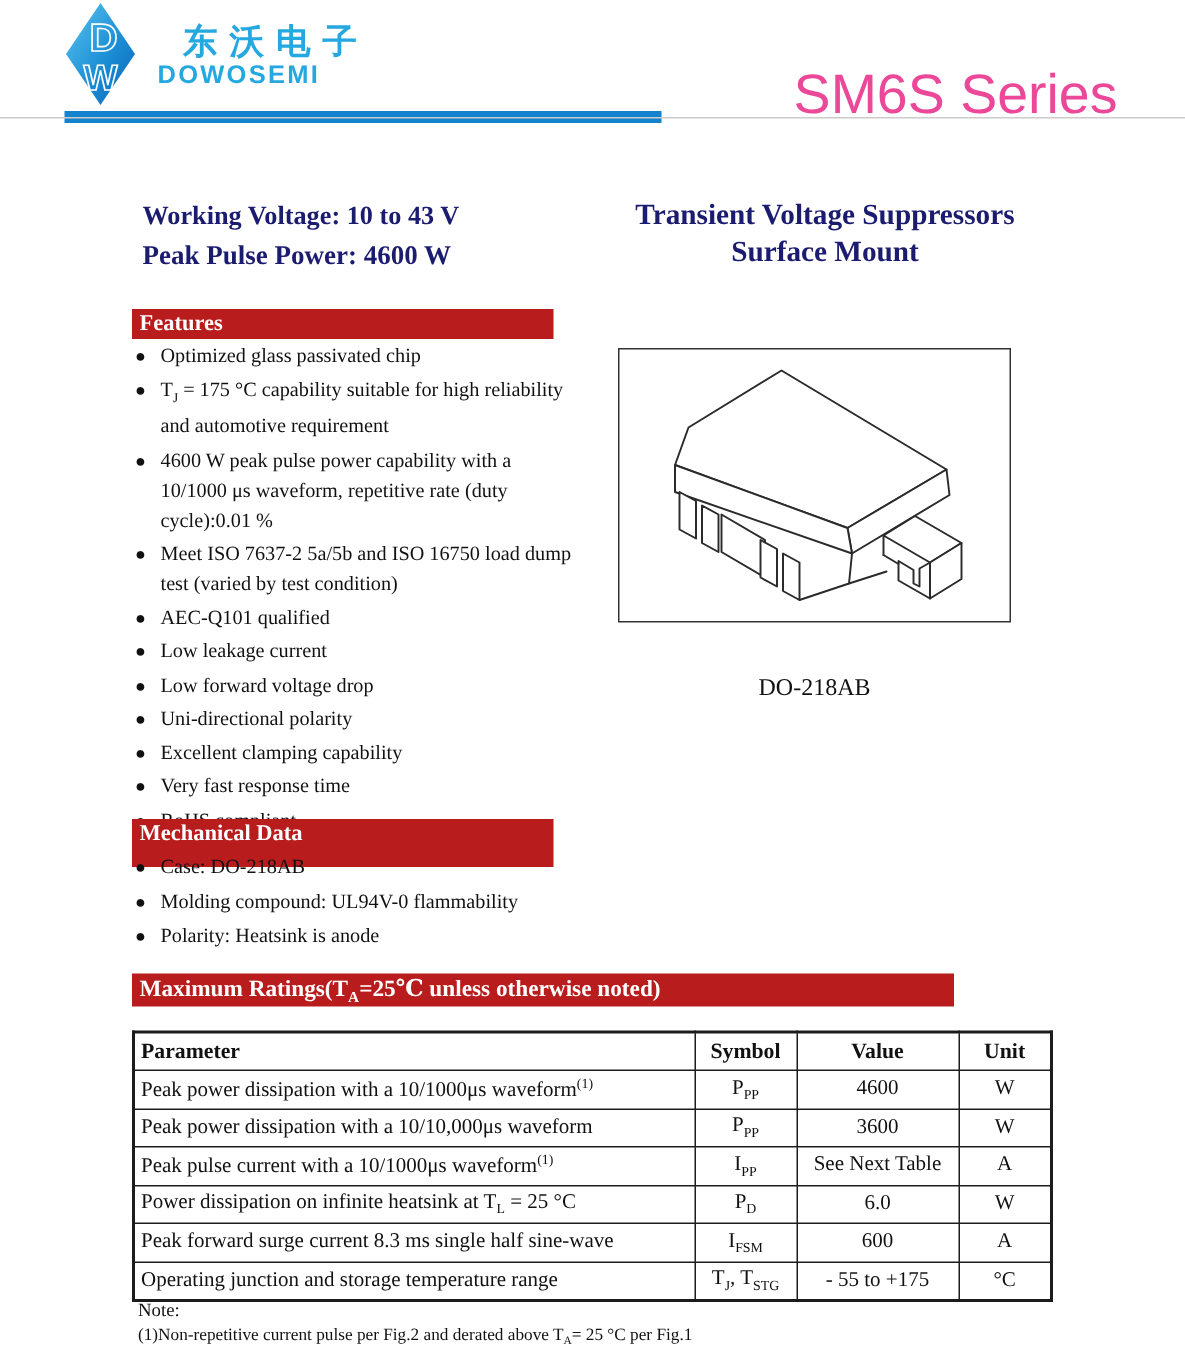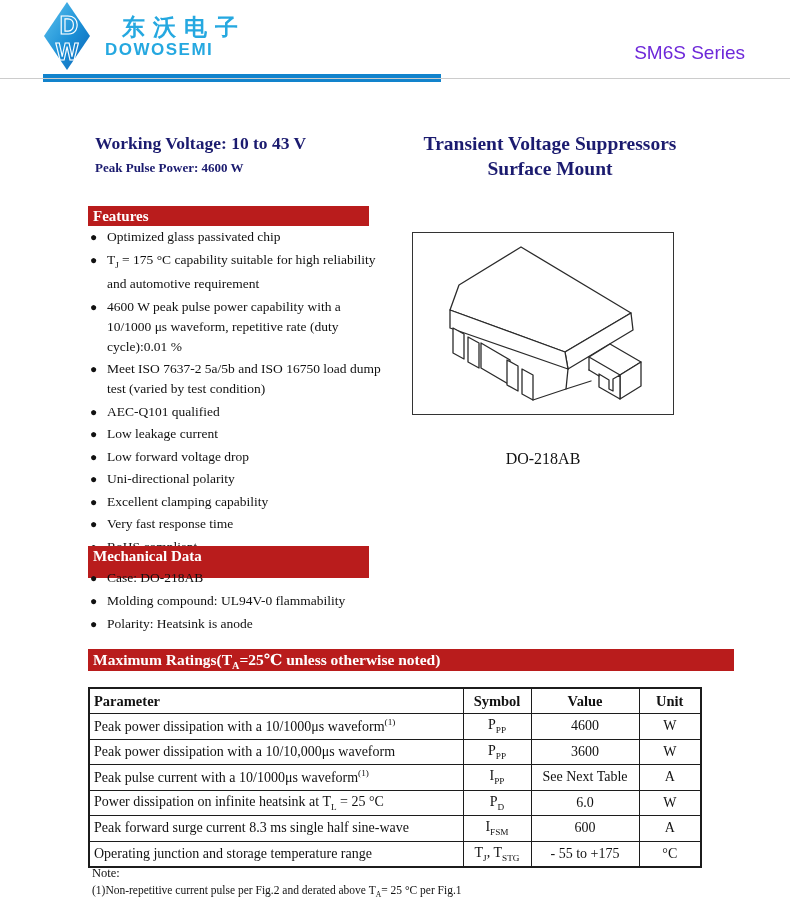--- a/index.html
+++ b/index.html
@@ -15,41 +15,41 @@
   .logo-cn {
     left:122px; top:12px; font-family:"Liberation Sans",sans-serif;
     font-size:23px; font-weight:bold; color:#25a8e0; letter-spacing:8px; white-space:nowrap;
   }
   .logo-en {
     left:105px; top:40px; font-family:"Liberation Sans",sans-serif;
     font-size:17px; font-weight:bold; color:#25a8e0; letter-spacing:1.5px;
   }
   .series-title {
     right:45px; top:42px; font-family:"Liberation Sans",sans-serif;
-    font-size:19px; color:#6d28d9; white-space:nowrap;
+    font-size:37px; color:#ec4899; white-space:nowrap;
   }
   .rule-gray { left:0; top:78px; width:790px; height:1px; background:#cccccc; }
   .rule-blue { left:43px; top:74px; width:398px; height:8px; background:#1283cc; }
 
   
   .wv-line { left:95px; top:133px; font-size:17.5px; font-weight:bold; color:#1b1b6f; white-space:nowrap; }
-  .pp-line { left:95px; top:160px; font-size:13px; font-weight:bold; color:#1b1b6f; white-space:nowrap; }
+  .pp-line { left:95px; top:160px; font-size:18px; font-weight:bold; color:#1b1b6f; white-space:nowrap; }
   .main-title {
     left:388px; top:131px; width:324px; text-align:center;
     font-size:19.5px; font-weight:bold; color:#1b1b6f; line-height:25px;
   }
 
   
   .bar {
     background:#b91c1c; color:#ffffff; font-weight:bold; font-size:15px;
     line-height:20px; padding-left:5px; white-space:nowrap;
   }
   .features-bar { left:88px; top:206px; width:281px; height:20px; }
   .mech-bar     { left:88px; top:546px; width:281px; height:32px; }
-  .maxr-bar     { left:88px; top:649px; width:646px; height:22px; line-height:22px; font-size:15.5px; }
+  .maxr-bar     { left:88px; top:649px; width:548px; height:22px; line-height:22px; font-size:15.5px; }
 
   
   .blist { list-style:none; }
   .blist li { display:flex; font-size:13.5px; line-height:20px; margin-bottom:2.5px; }
   .blist .bullet { width:17px; flex:0 0 17px; font-size:12px; }
   .features-list { left:90px; top:227px; width:295px; }
   .mech-list     { left:90px; top:568px; width:330px; }
   .mech-list li  { line-height:20.5px; }
 
   

